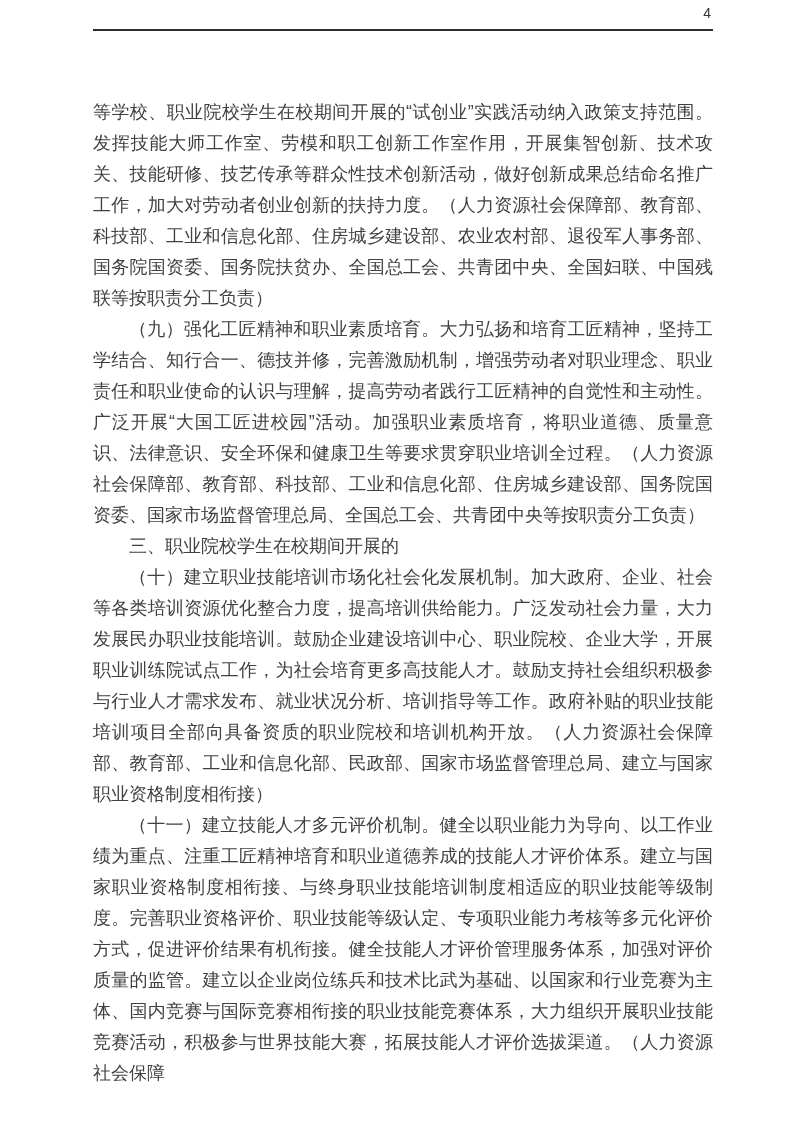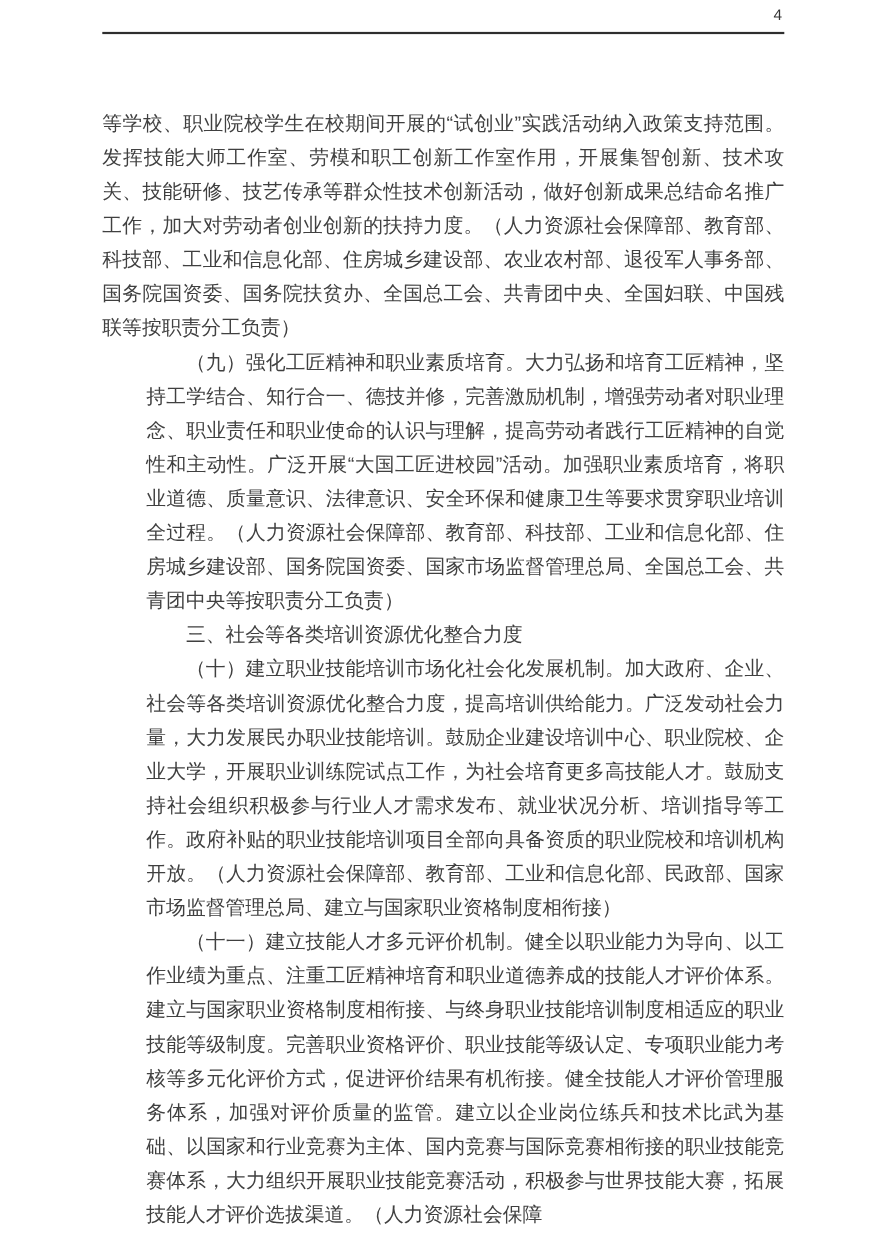--- a/index.html
+++ b/index.html
@@ -43,34 +43,33 @@
     font-size: 18px;
     line-height: 31px;
     text-align: justify;
     text-justify: inter-ideograph;
   }
   .doc-body p {
     margin: 0;
   }
   .doc-body p.indent {
     text-indent: 2em;
-    margin-left: 40px;
   }
 </style>
 </head>
 <body>
 
 <div class="page">
 
   <div class="page-header">
     <div class="page-number">4</div>
     <div class="header-rule"></div>
   </div>
 
   <div class="doc-body">
     <p>等学校、职业院校学生在校期间开展的“试创业”实践活动纳入政策支持范围。发挥技能大师工作室、劳模和职工创新工作室作用，开展集智创新、技术攻关、技能研修、技艺传承等群众性技术创新活动，做好创新成果总结命名推广工作，加大对劳动者创业创新的扶持力度。（人力资源社会保障部、教育部、科技部、工业和信息化部、住房城乡建设部、农业农村部、退役军人事务部、国务院国资委、国务院扶贫办、全国总工会、共青团中央、全国妇联、中国残联等按职责分工负责）</p>
     <p class="indent">（九）强化工匠精神和职业素质培育。大力弘扬和培育工匠精神，坚持工学结合、知行合一、德技并修，完善激励机制，增强劳动者对职业理念、职业责任和职业使命的认识与理解，提高劳动者践行工匠精神的自觉性和主动性。广泛开展“大国工匠进校园”活动。加强职业素质培育，将职业道德、质量意识、法律意识、安全环保和健康卫生等要求贯穿职业培训全过程。（人力资源社会保障部、教育部、科技部、工业和信息化部、住房城乡建设部、国务院国资委、国家市场监督管理总局、全国总工会、共青团中央等按职责分工负责）</p>
-    <p class="indent">三、社会等各类培训资源优化整合力度</p>
+    <p class="indent">三、职业院校学生在校期间开展的</p>
     <p class="indent">（十）建立职业技能培训市场化社会化发展机制。加大政府、企业、社会等各类培训资源优化整合力度，提高培训供给能力。广泛发动社会力量，大力发展民办职业技能培训。鼓励企业建设培训中心、职业院校、企业大学，开展职业训练院试点工作，为社会培育更多高技能人才。鼓励支持社会组织积极参与行业人才需求发布、就业状况分析、培训指导等工作。政府补贴的职业技能培训项目全部向具备资质的职业院校和培训机构开放。（人力资源社会保障部、教育部、工业和信息化部、民政部、国家市场监督管理总局、建立与国家职业资格制度相衔接）</p>
     <p class="indent">（十一）建立技能人才多元评价机制。健全以职业能力为导向、以工作业绩为重点、注重工匠精神培育和职业道德养成的技能人才评价体系。建立与国家职业资格制度相衔接、与终身职业技能培训制度相适应的职业技能等级制度。完善职业资格评价、职业技能等级认定、专项职业能力考核等多元化评价方式，促进评价结果有机衔接。健全技能人才评价管理服务体系，加强对评价质量的监管。建立以企业岗位练兵和技术比武为基础、以国家和行业竞赛为主体、国内竞赛与国际竞赛相衔接的职业技能竞赛体系，大力组织开展职业技能竞赛活动，积极参与世界技能大赛，拓展技能人才评价选拔渠道。（人力资源社会保障</p>
   </div>
 
 </div>
 
 </body></html>

